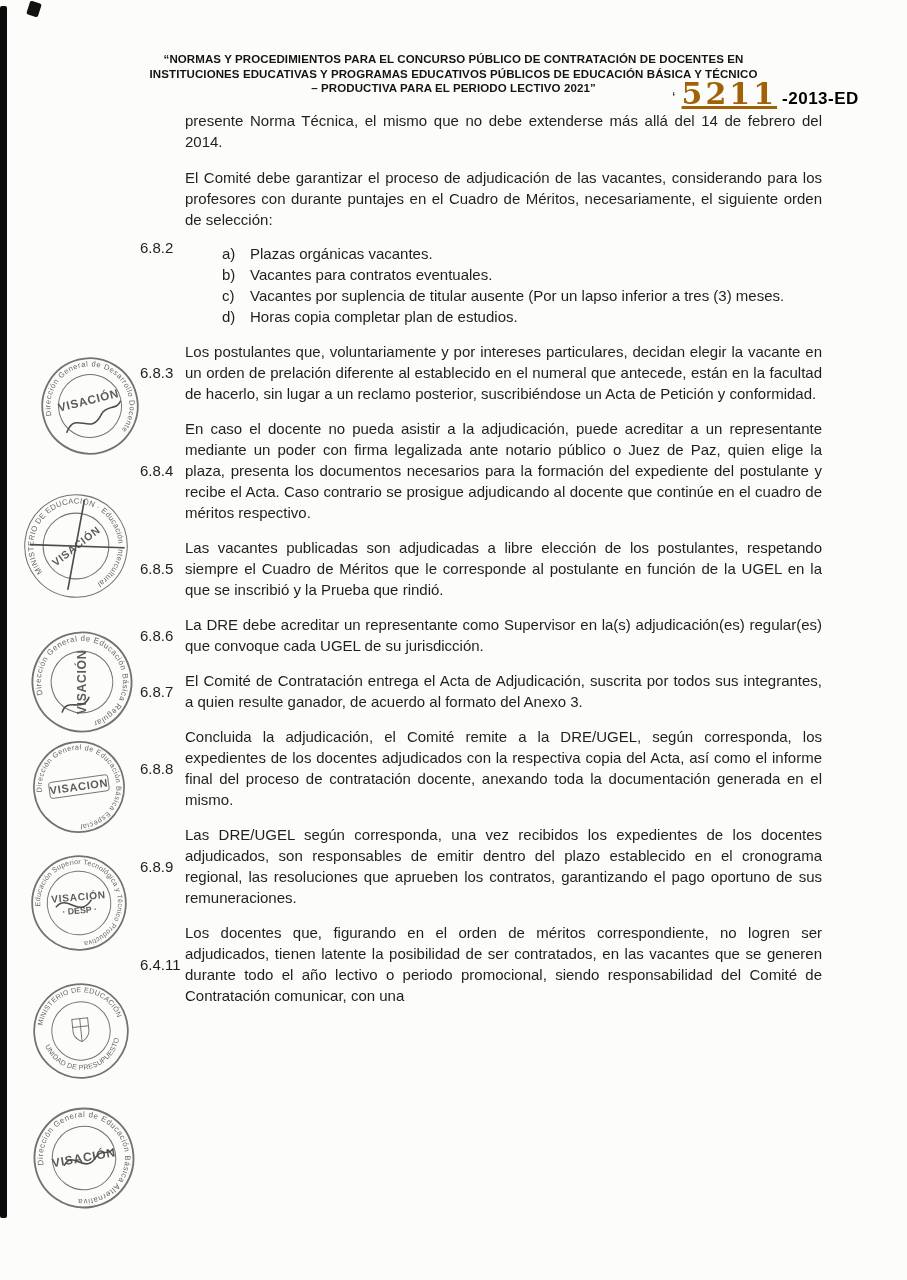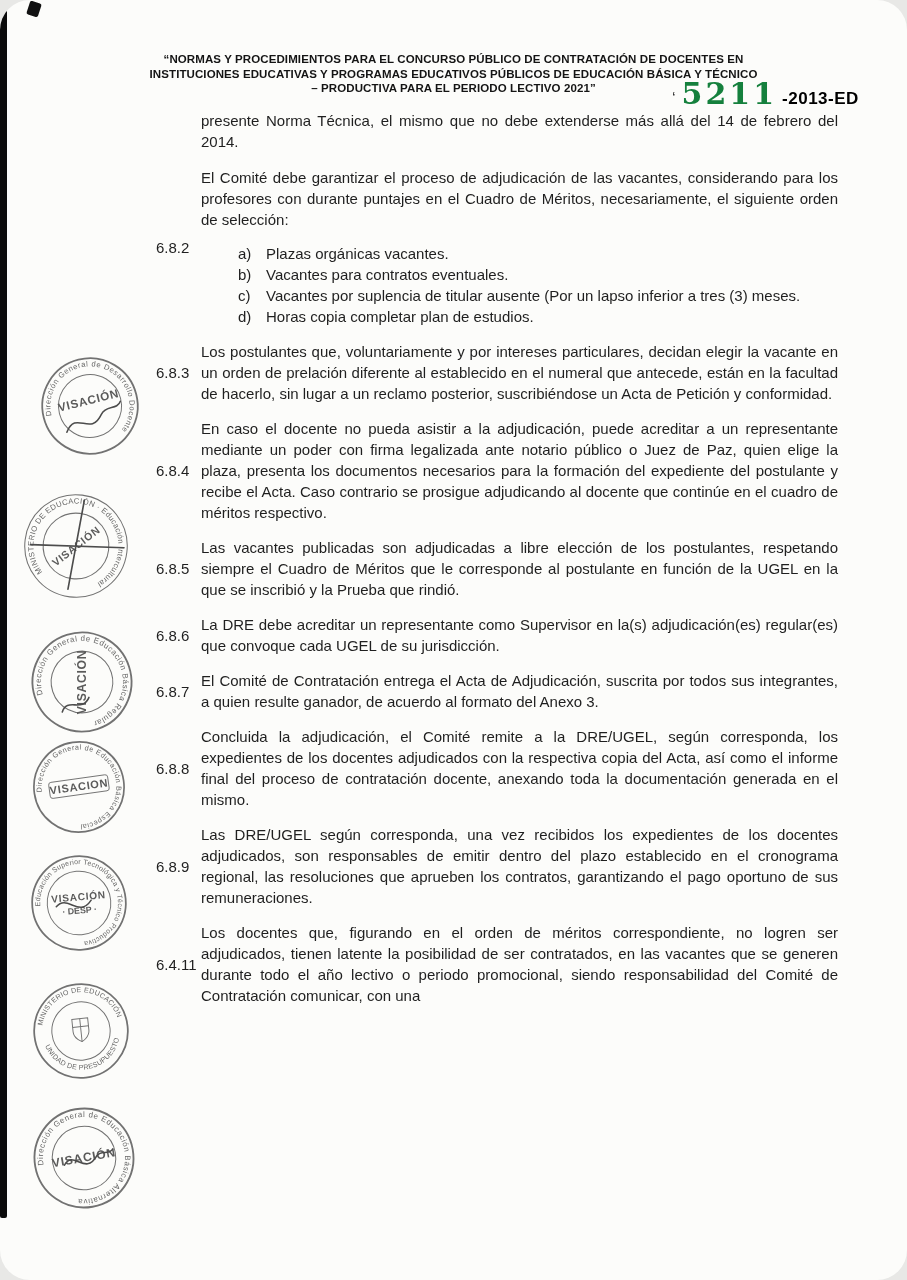--- a/index.html
+++ b/index.html
@@ -4,21 +4,20 @@
 <style>
   html,body{margin:0;padding:0;background:#e8e8e6;}
   .page{
     position:relative;
     width:907px;height:1280px;
     margin:0 auto;
     background:#fcfcfa;
     overflow:hidden;
     font-family:"Liberation Sans", sans-serif;
     color:#1f1f1f;
-    border-radius:30px;
   }
   
   .edge-line{
     position:absolute;left:0;top:6px;width:7px;height:1212px;
     background:#0b0b0b;border-radius:2px;
   }
   .corner-mark{
     position:absolute;left:28px;top:2px;width:12px;height:14px;
     background:#111;transform:rotate(18deg);border-radius:2px;
   }
@@ -32,29 +31,29 @@
     letter-spacing:.1px;
   }
   
   .docnum{
     position:absolute;top:76px;left:672px;
     display:flex;align-items:baseline;white-space:nowrap;
   }
   .docnum .tick{font-size:16px;color:#333;margin-right:6px;}
   .docnum .num{
     font-family:"DejaVu Serif", serif;
-    font-size:30px;font-weight:700;letter-spacing:3px;color:#15803d;
+    font-size:30px;font-weight:700;letter-spacing:3px;color:#a16207;text-decoration:underline;
   }
   .docnum .suffix{
     font-size:17px;font-weight:700;margin-left:5px;color:#000000;letter-spacing:.5px;
   }
   
   .bodycol{
     position:absolute;top:110px;left:140px;width:682px;
-    font-size:15px;line-height:21px;margin-left:16px;
+    font-size:15px;line-height:21px;
   }
   .intro{margin-left:45px;width:637px;text-align:justify;margin-bottom:15px;}
   .para{display:flex;margin-bottom:14px;align-items:center;}
   .pnum{width:45px;flex:0 0 45px;}
   .ptext{flex:1;text-align:justify;}
   .jtext{text-align:justify;}
   .sublist{margin-top:13px;margin-left:37px;}
   .subitem{display:flex;}
   .smark{width:28px;flex:0 0 28px;}
   .stext{flex:1;}

